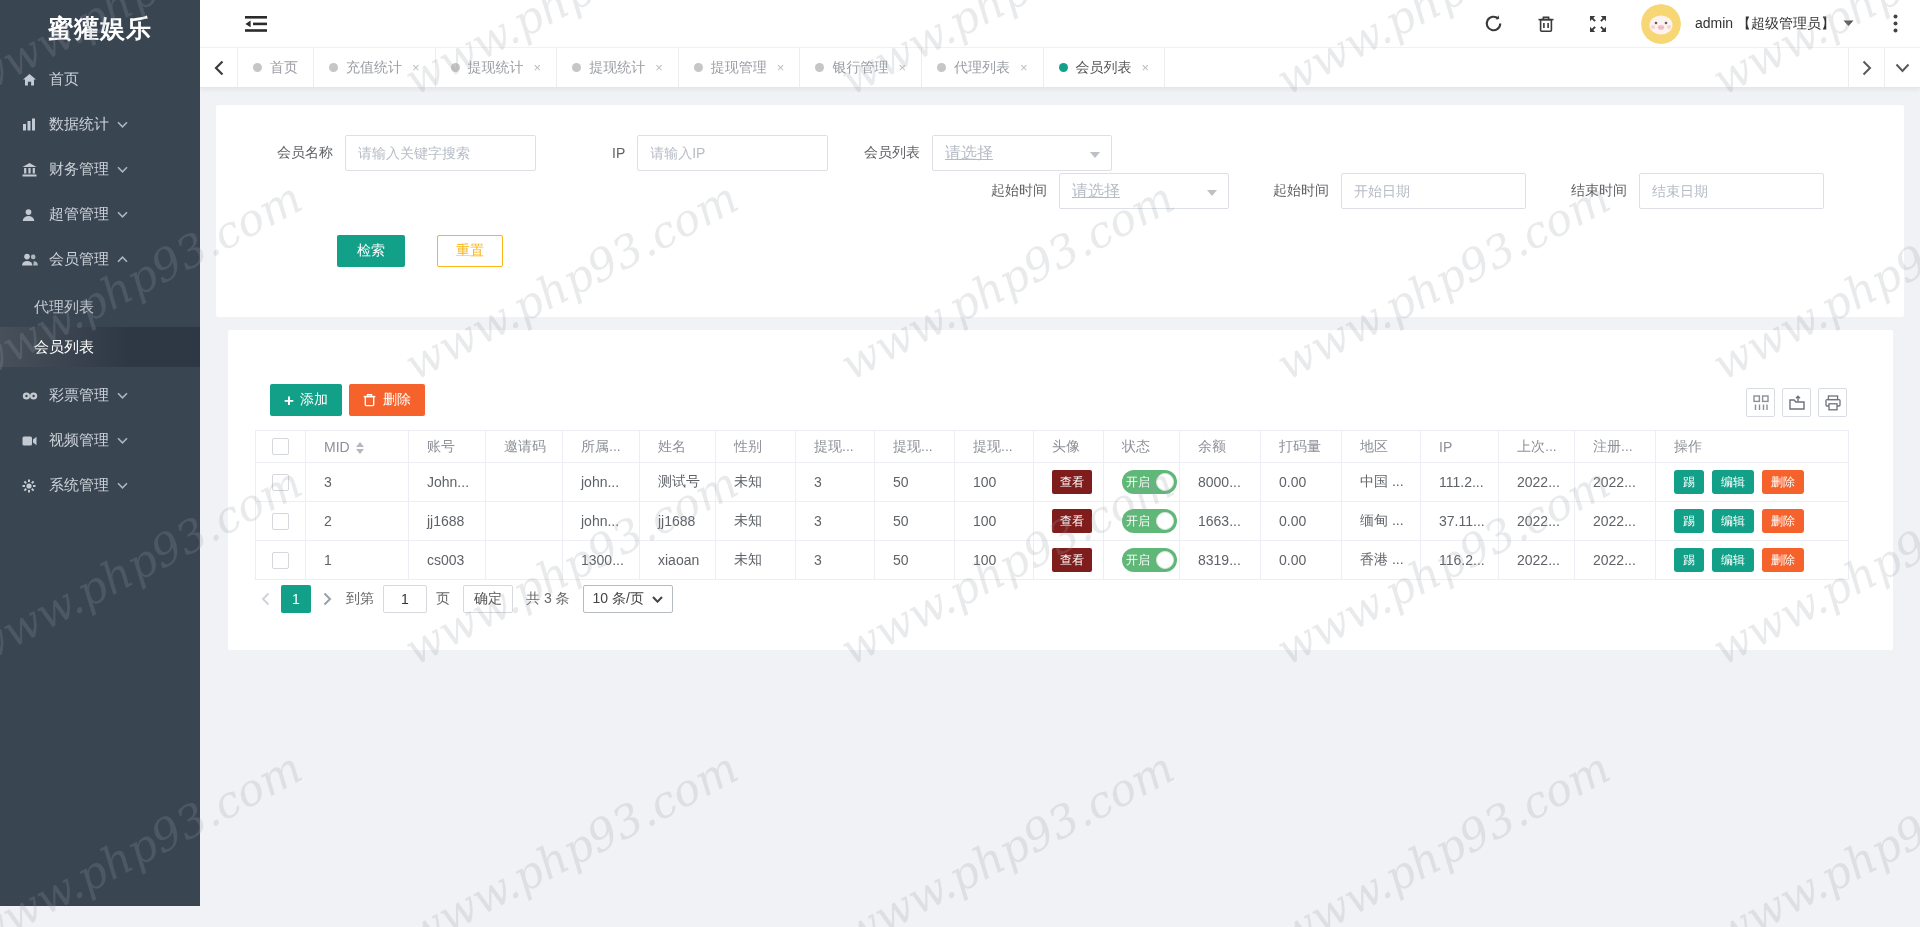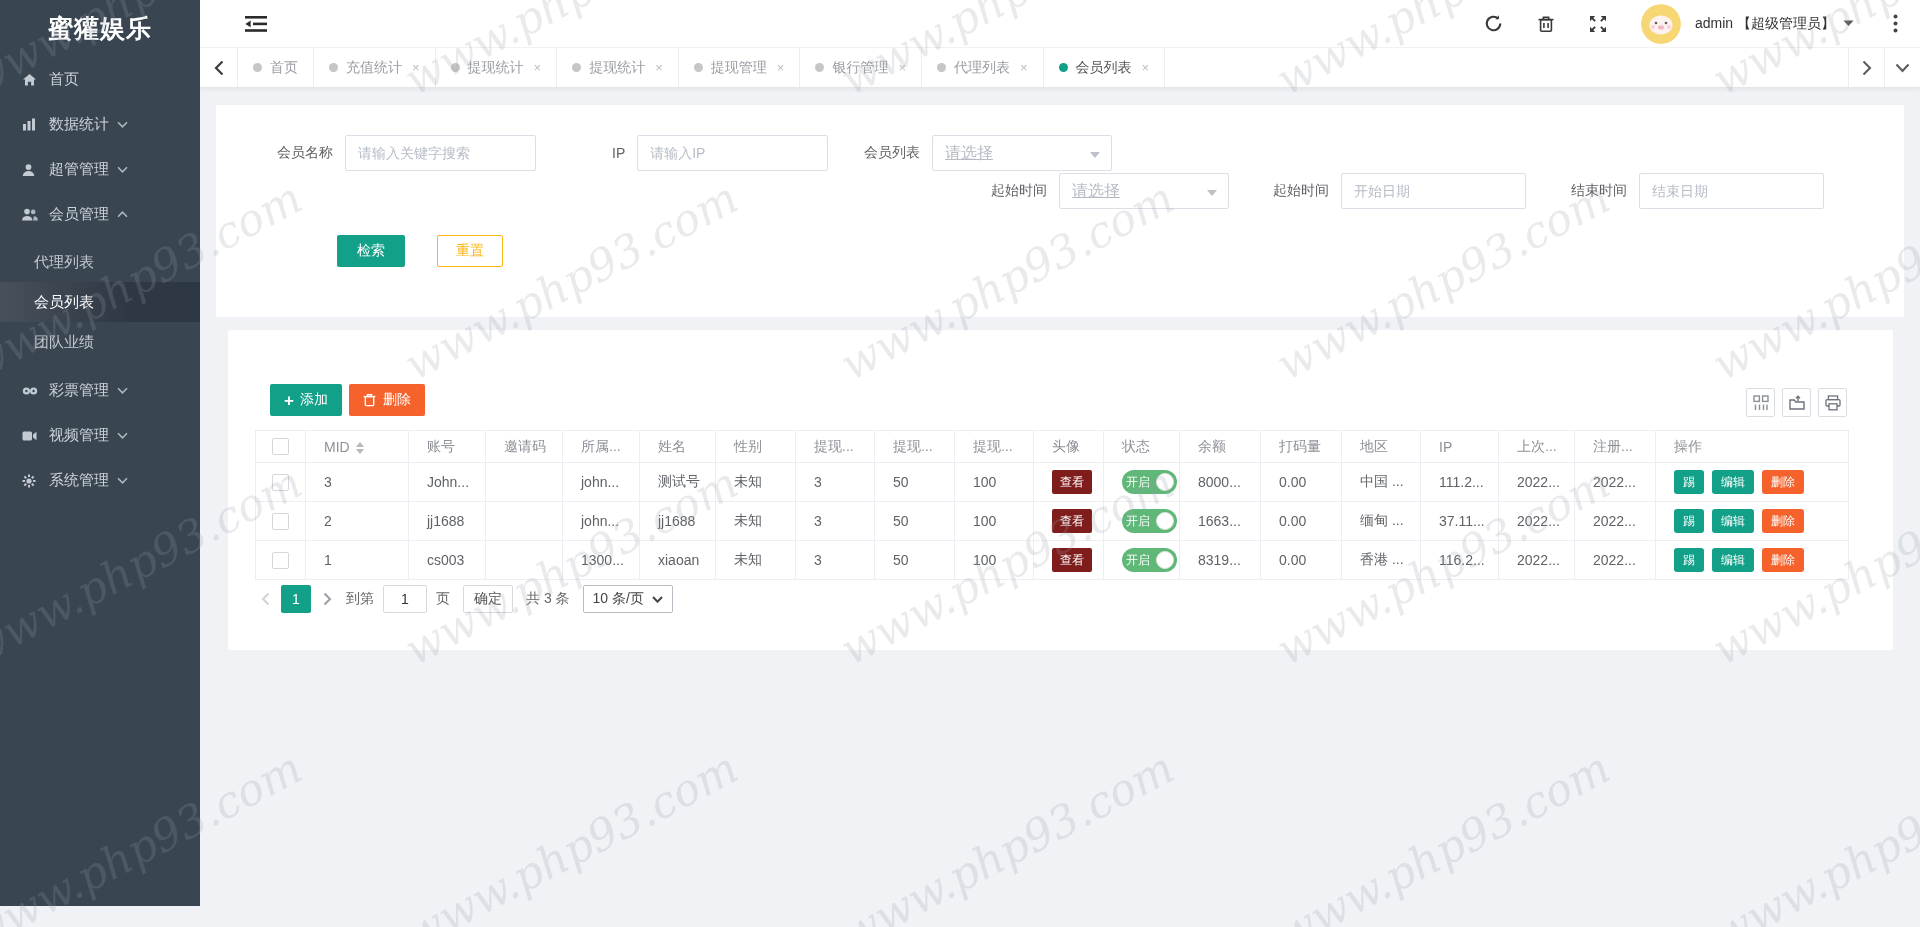--- a/index.html
+++ b/index.html
@@ -118,20 +118,37 @@
           </span>
           <span>数据统计</span>
           <span class="chev">
             <svg width="11" height="7" viewBox="0 0 11 7" fill="none" stroke="#aeb6bd" stroke-width="1.6">
               <path d="M1 1.2 L5.5 5.8 L10 1.2"></path>
             </svg>
           </span>
         </div>
         <div class="side-item">
           <span class="micon">
+            <svg width="15" height="14" viewBox="0 0 14 14" fill="#c3cad1">
+              <path d="M7 0 L14 4 H0 Z"></path>
+              <rect x="1.6" y="5" width="2.2" height="5.5"></rect>
+              <rect x="5.9" y="5" width="2.2" height="5.5"></rect>
+              <rect x="10.2" y="5" width="2.2" height="5.5"></rect>
+              <rect x="0" y="11.5" width="14" height="2"></rect>
+            </svg>
+          </span>
+          <span>财务管理</span>
+          <span class="chev">
+            <svg width="11" height="7" viewBox="0 0 11 7" fill="none" stroke="#aeb6bd" stroke-width="1.6">
+              <path d="M1 1.2 L5.5 5.8 L10 1.2"></path>
+            </svg>
+          </span>
+        </div>
+        <div class="side-item">
+          <span class="micon">
             <svg width="13" height="14" viewBox="0 0 14 14" fill="#c3cad1">
               <circle cx="7" cy="3.8" r="3.1"></circle>
               <path d="M0.8 13.5 a6.2 5.3 0 0 1 12.4 0 Z"></path>
             </svg>
           </span>
           <span>超管管理</span>
           <span class="chev">
             <svg width="11" height="7" viewBox="0 0 11 7" fill="none" stroke="#aeb6bd" stroke-width="1.6">
               <path d="M1 1.2 L5.5 5.8 L10 1.2"></path>
             </svg>
@@ -149,21 +166,20 @@
           <span>会员管理</span>
           <span class="chev">
             <svg width="11" height="7" viewBox="0 0 11 7" fill="none" stroke="#aeb6bd" stroke-width="1.6">
               <path d="M1 5.8 L5.5 1.2 L10 5.8"></path>
             </svg>
           </span>
         </div>
         <div class="subwrap">
           <div class="side-sub">代理列表</div>
           <div class="side-sub active">会员列表</div>
-          <div class="side-sub">团队业绩</div>
         </div>
         <div class="side-item">
           <span class="micon">
             <svg width="16" height="12" viewBox="0 0 16 12" fill="#c3cad1">
               <circle cx="4.4" cy="6" r="3.6"></circle>
               <circle cx="11.6" cy="6" r="3.6"></circle>
               <circle cx="4.4" cy="6" r="1.2" fill="#3a4552"></circle>
               <circle cx="11.6" cy="6" r="1.2" fill="#3a4552"></circle>
             </svg>
           </span>

